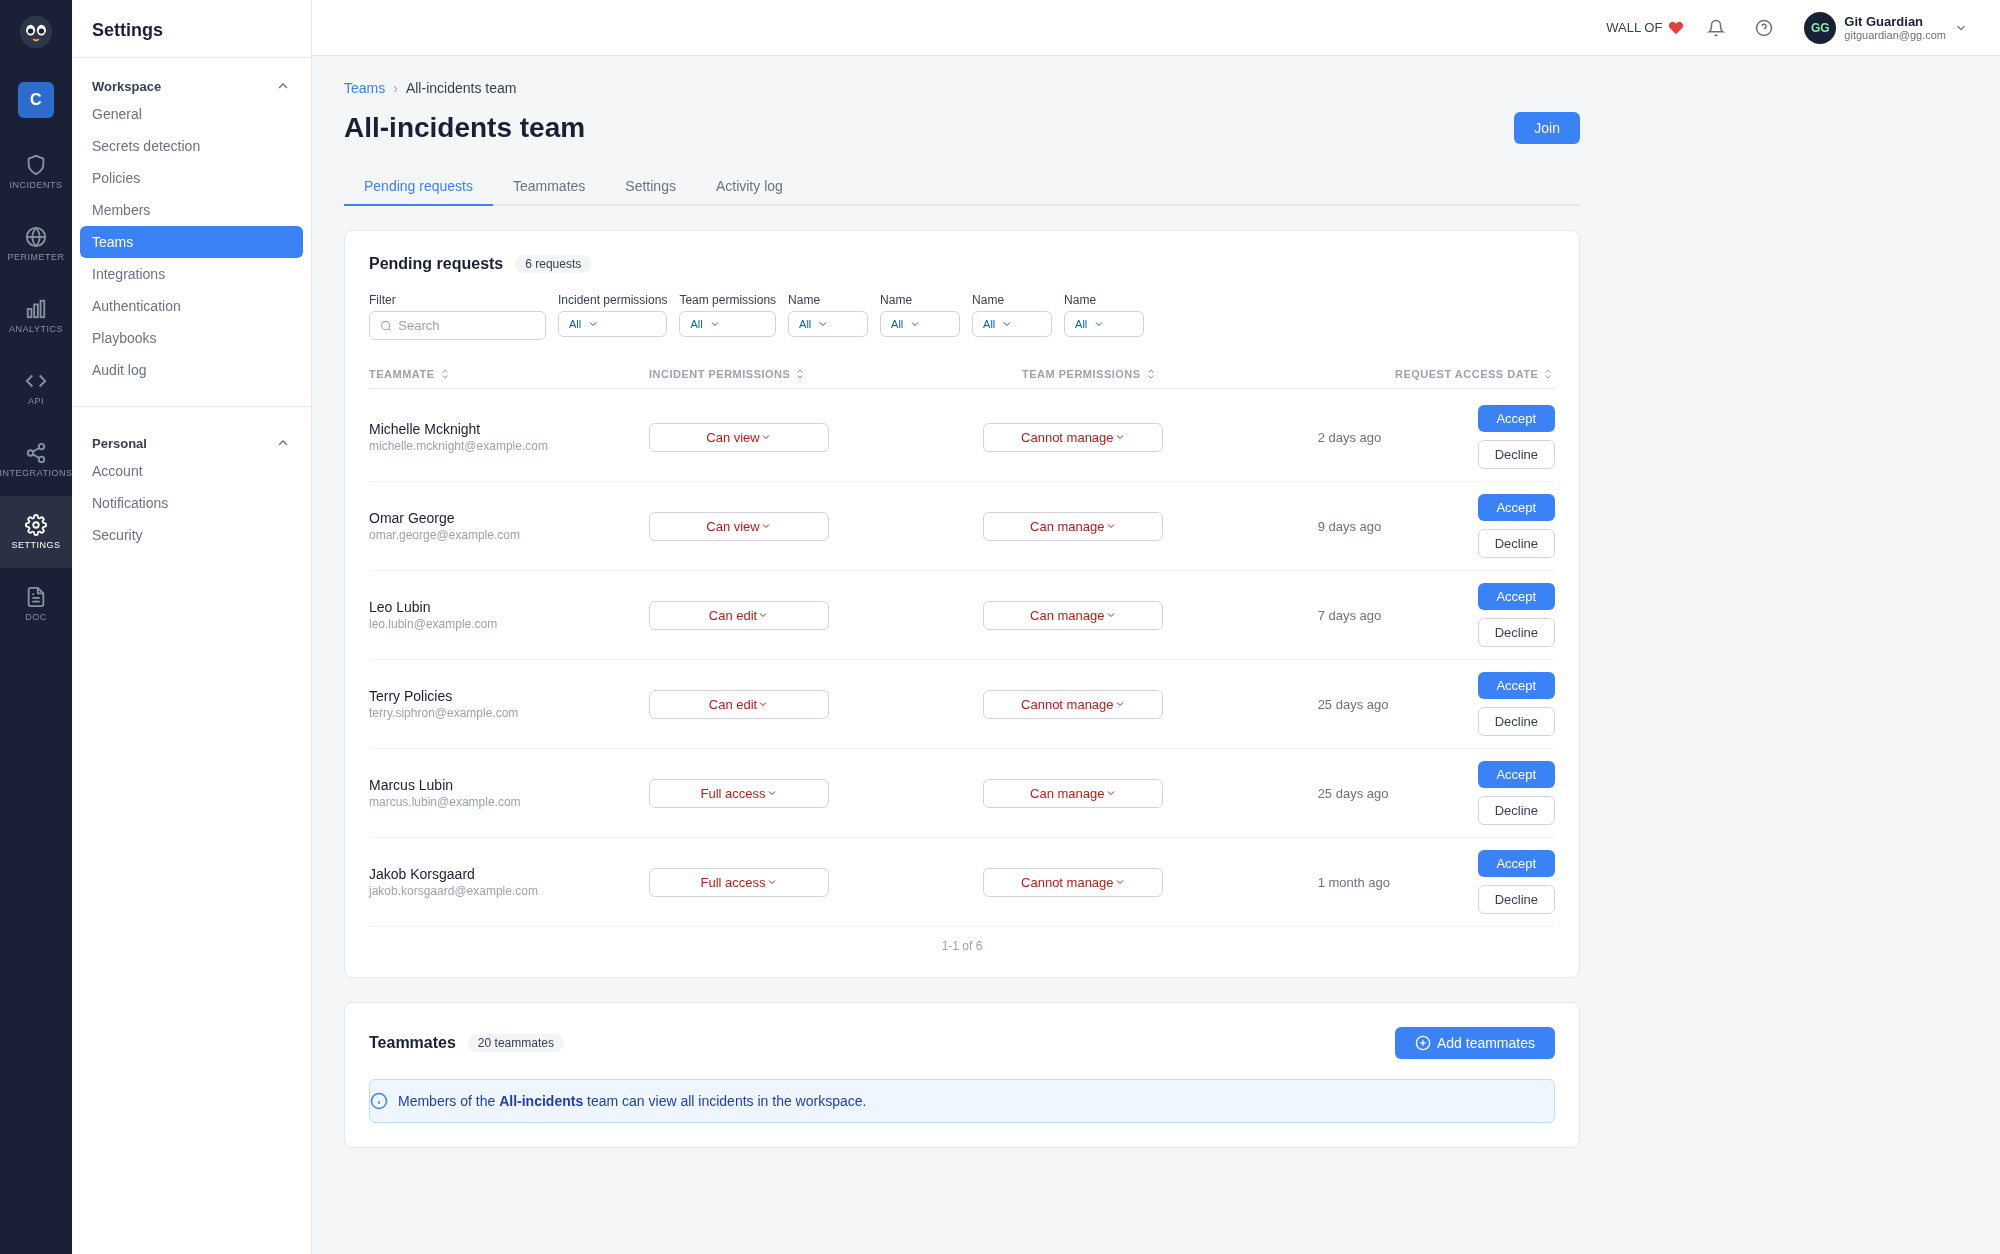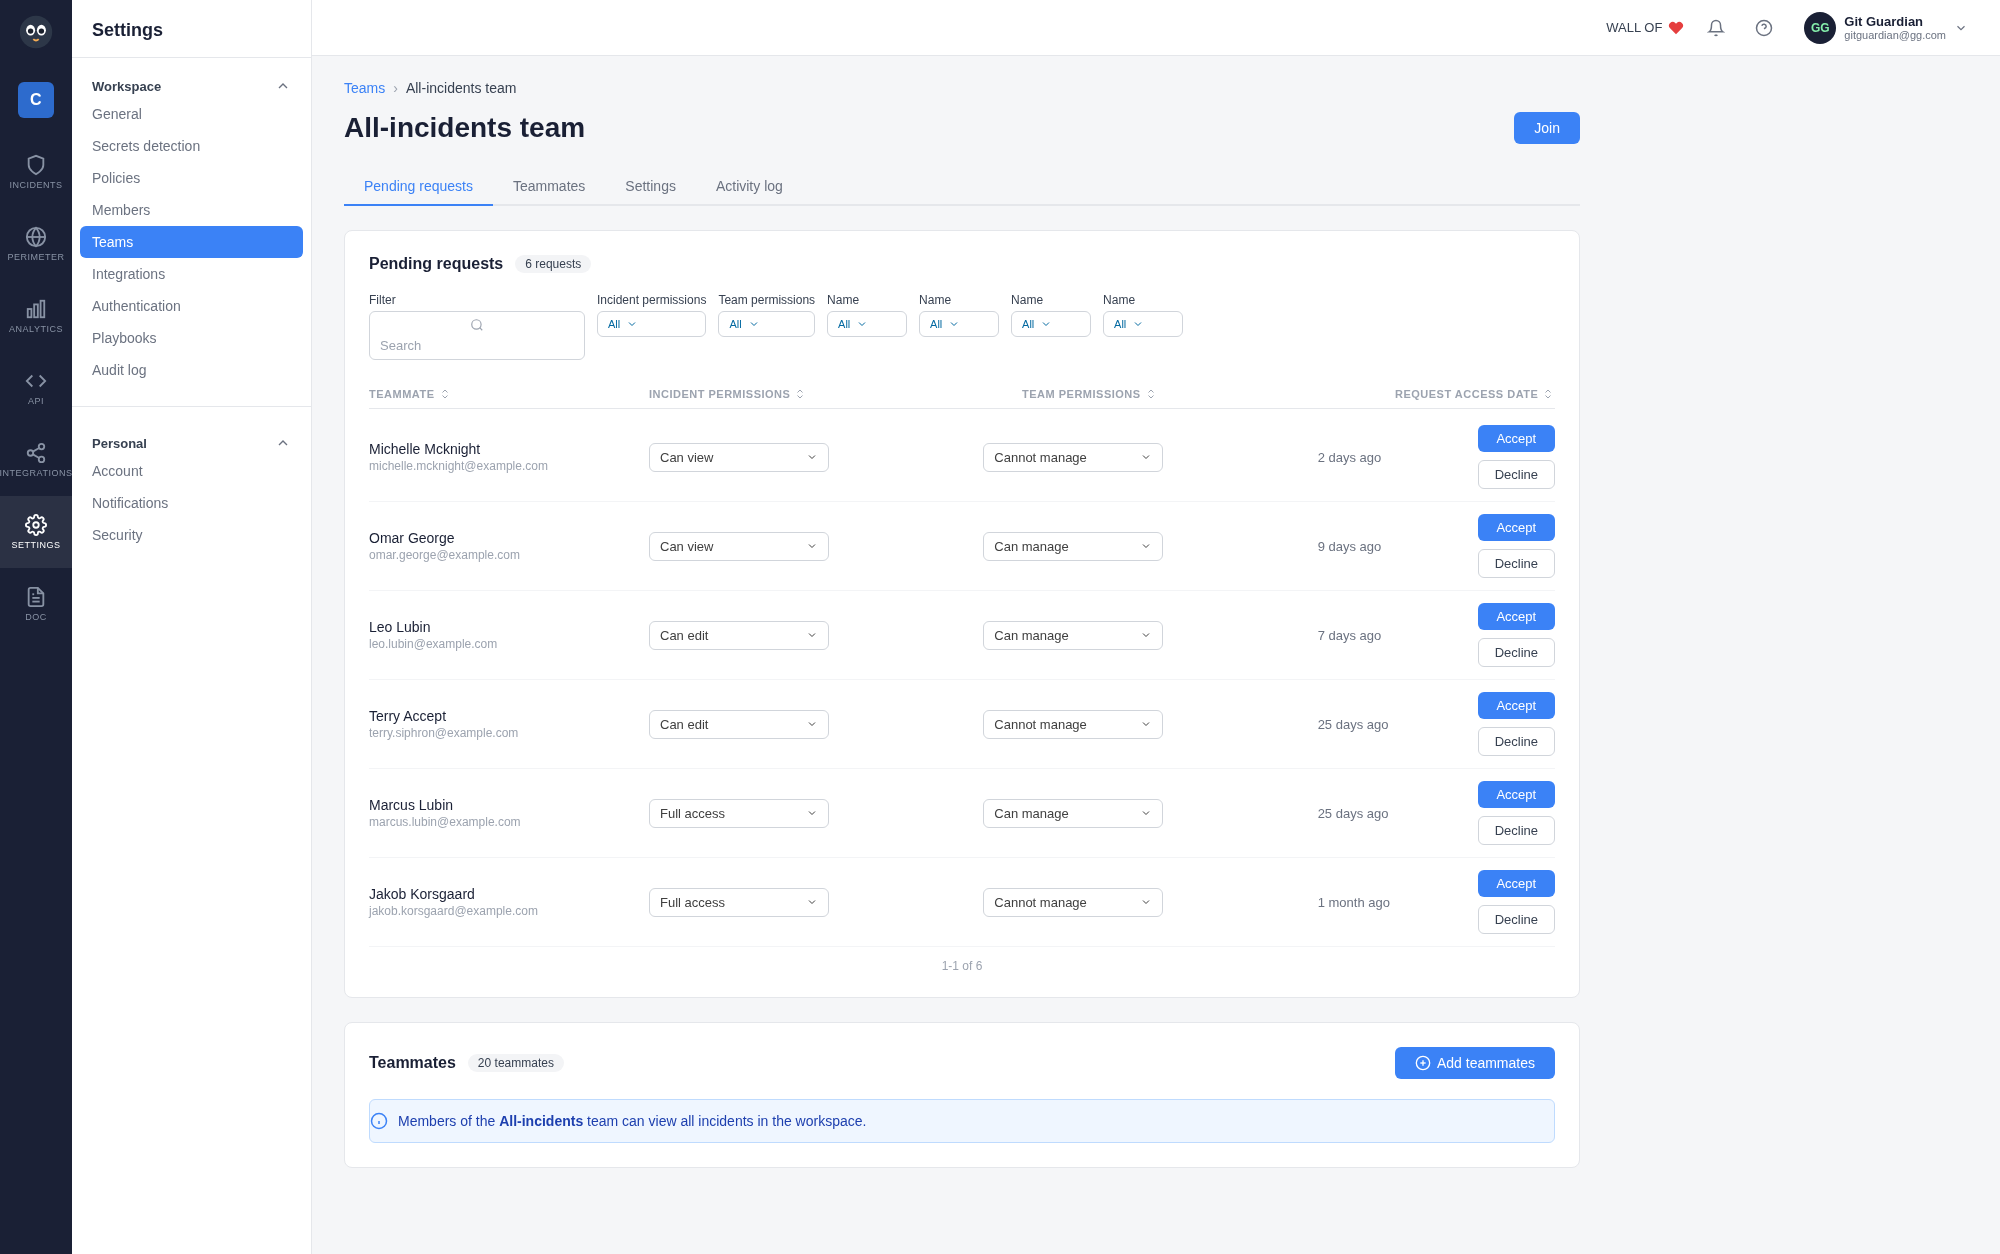--- a/index.html
+++ b/index.html
@@ -278,22 +278,21 @@
       color: #374151;
     }
     .filter-search {
       display: flex;
       align-items: center;
       border: 1px solid #d1d5db;
       border-radius: 6px;
       padding: 6px 10px;
       gap: 6px;
       background: #fff;
-      width: 216px;
-      flex-direction: column;
+      width: 177px;
     }
     .filter-search input {
       border: none;
       outline: none;
       font-size: 13px;
       color: #374151;
       background: transparent;
       width: 100%;
     }
     .filter-search input::placeholder { color: #9ca3af; }
@@ -338,26 +337,26 @@
       align-items: center;
     }
     .teammate-name { font-size: 14px; font-weight: 500; color: #1a2035; }
     .teammate-email { font-size: 12px; color: #9ca3af; margin-top: 2px; }
 
     .select-dropdown {
       border: 1px solid #d1d5db;
       border-radius: 6px;
       padding: 6px 10px;
       font-size: 13px;
-      color: #404040;
+      color: #b91c1c;
       background: #fff;
       cursor: pointer;
       display: flex;
       align-items: center;
-      justify-content: space-between;
+      justify-content: center;
       width: 180px;
     }
 
     .action-buttons {
       display: flex;
       gap: 8px;
       justify-content: flex-end;
       flex-direction: column;
     }
 
@@ -782,21 +781,21 @@
           </div>
           <div style="font-size:13px;color:#6b7280;">7 days ago</div>
           <div class="action-buttons">
             <button class="btn-accept">Accept</button>
             <button class="btn-decline">Decline</button>
           </div>
         </div>
 
         <div class="table-row">
           <div>
-            <div class="teammate-name">Terry Accept</div>
+            <div class="teammate-name">Terry Policies</div>
             <div class="teammate-email">terry.siphron@example.com</div>
           </div>
           <div>
             <div class="select-dropdown">
               <span>Can edit</span>
               <svg width="12" height="12" viewBox="0 0 24 24" fill="none" stroke="currentColor" stroke-width="2">
                   <polyline points="6 9 12 15 18 9"></polyline>
                 </svg>
             </div>
           </div>

